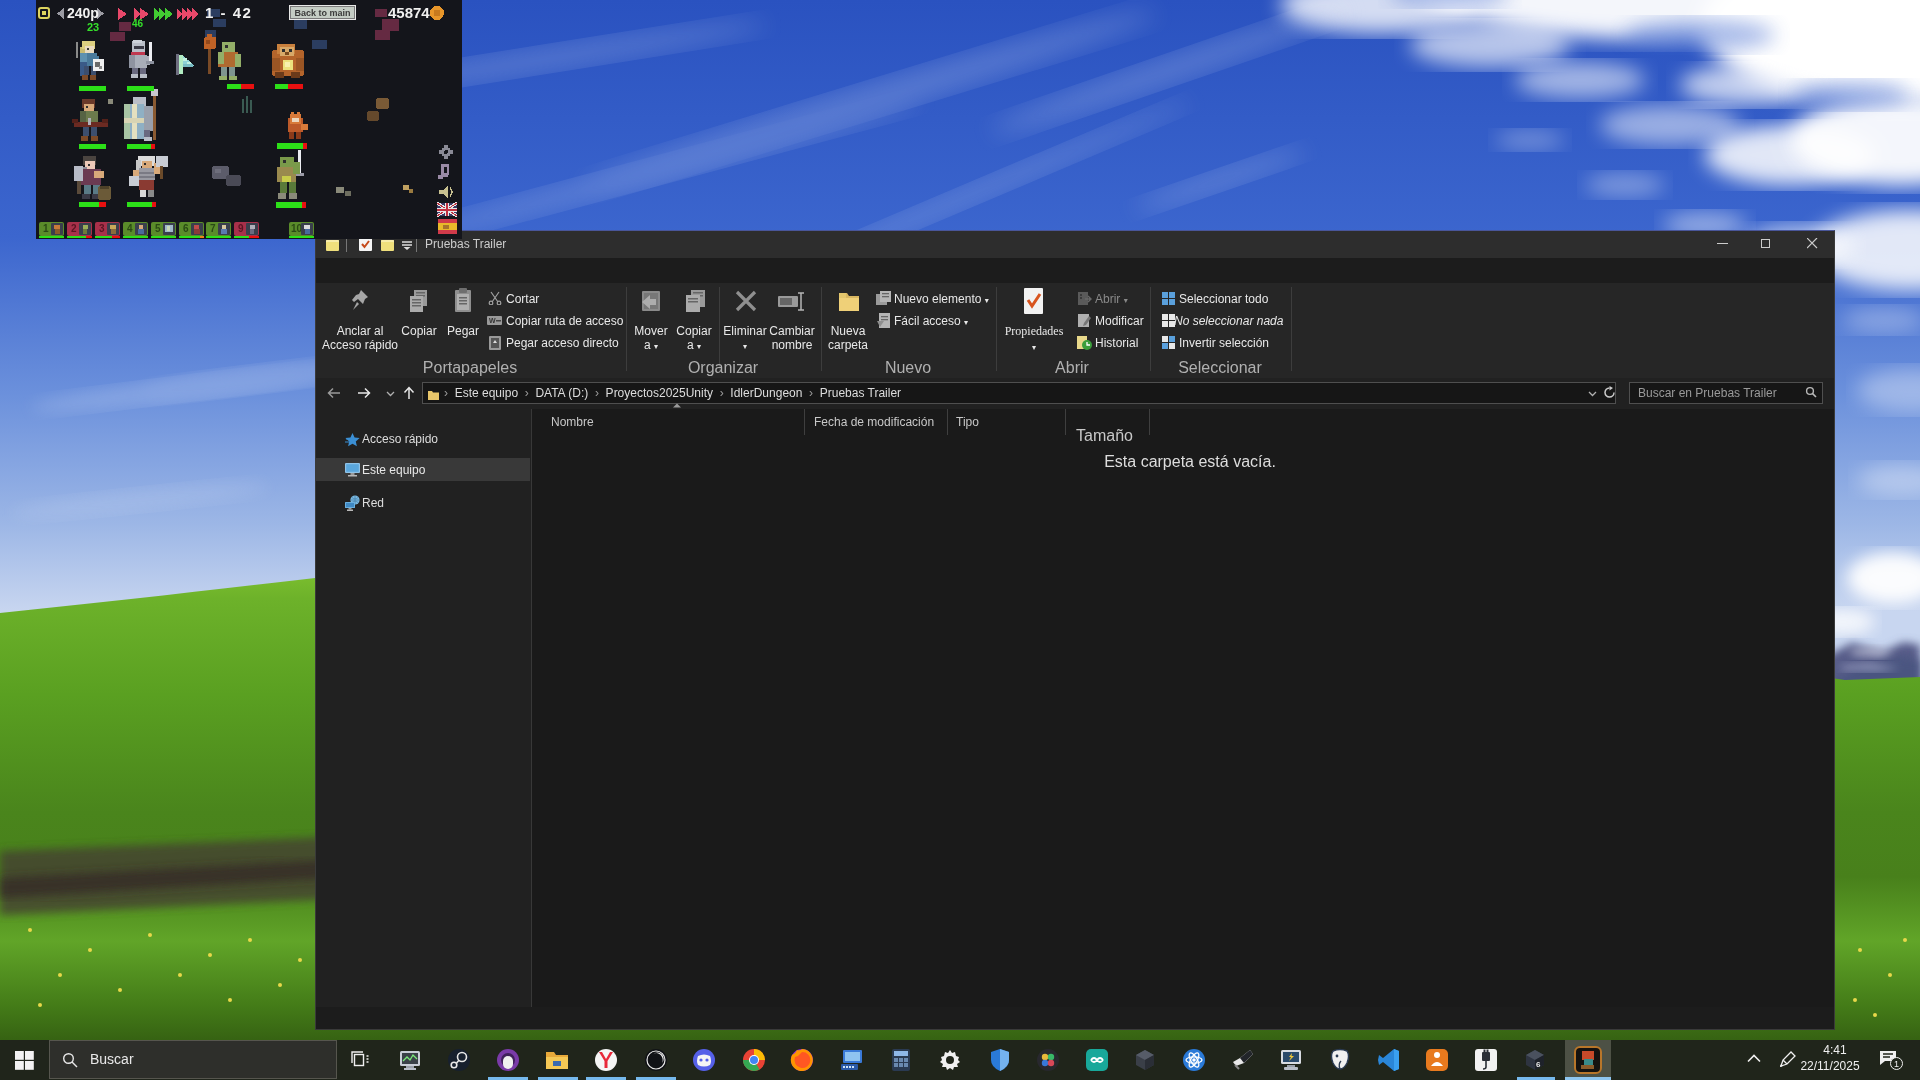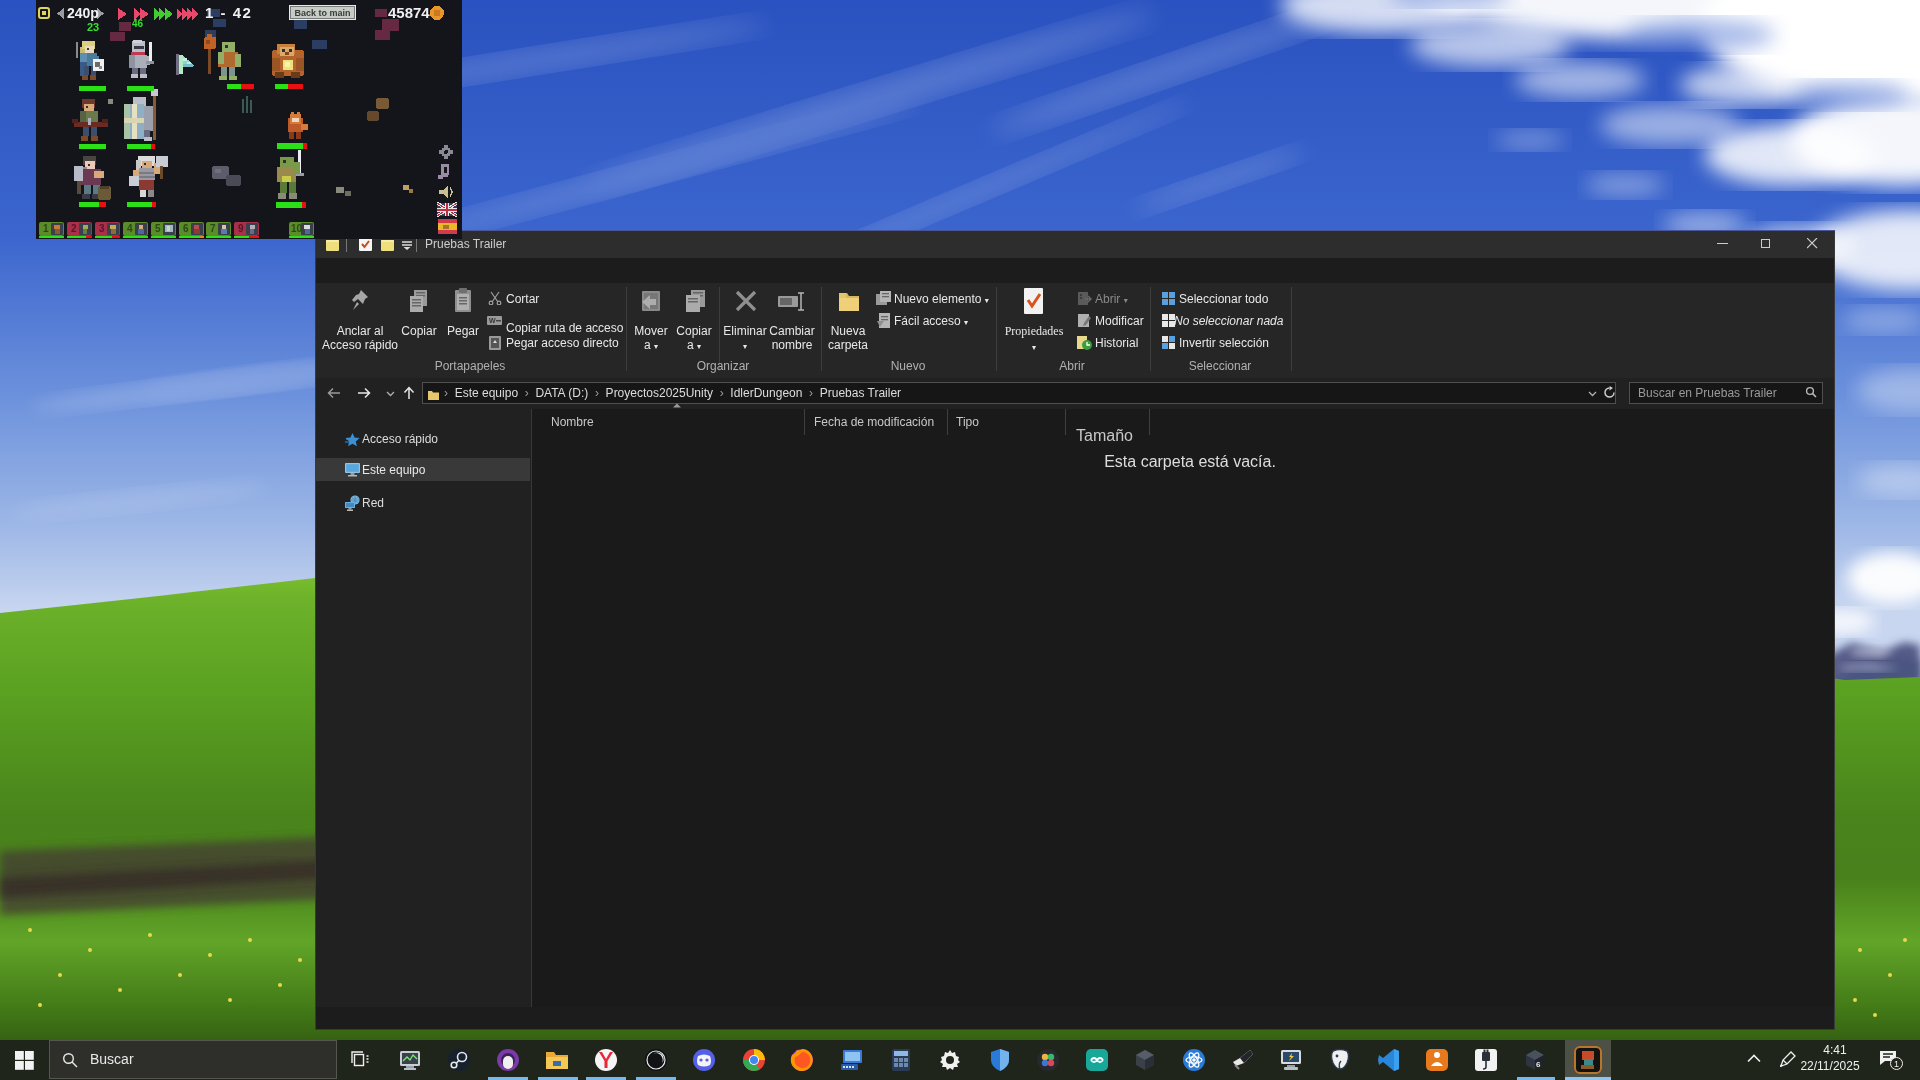--- a/index.html
+++ b/index.html
@@ -17,21 +17,21 @@
   #titlebar { position:absolute; left:0; top:0; width:1518px; height:27px; background:#2d2d2d; }
   #menurow  { position:absolute; left:0; top:27px; width:1518px; height:25px; background:#000; }
   #ribbon   { position:absolute; left:0; top:52px; width:1518px; height:95px; background:#262626; }
   #addrrow  { position:absolute; left:0; top:147px; width:1518px; height:31px; background:#212121; }
   #content  { position:absolute; left:216px; top:178px; width:1302px; height:598px; background:#1a1a1a; }
   #sidebar  { position:absolute; left:0; top:178px; width:216px; height:598px; background:#212121; }
   #statusbar{ position:absolute; left:0; top:776px; width:1518px; height:22px; background:#2b2b2b; }
 
   .tab { display:inline-block; height:25px; line-height:25px; padding:0 15px; color:#ddd; font-size:12px; }
   .riblabel { position:absolute; color:#e8e8e8; font-size:12px; text-align:center; }
-  .groupname { position:absolute; color:#b0b0b0; font-size:12px; text-align:center; top:76px; }
+  .groupname { position:absolute; color:#b0b0b0; font-size:16px; text-align:center; top:76px; }
   .vsep { position:absolute; top:4px; height:84px; width:1px; background:#3d3d3d; }
 
   
   #game { position:absolute; left:0; top:0; width:426px; height:239px; background:#14151b; overflow:hidden;margin-left:36px; }
 
   
   #taskbar { position:absolute; left:0; top:1040px; width:1920px; height:40px; background:#20251b; }
   .slot { position:absolute; top:222px; width:25px; height:14px; border-radius:2px; }
   .slot .num { position:absolute; left:4px; top:1px; font-size:10px; font-weight:bold; }
   .slot .box { position:absolute; right:1px; top:1px; width:12px; height:12px; background:#3a3f4c; border-radius:1px; }
@@ -209,21 +209,21 @@
             <circle cx="3" cy="12" r="1.8"></circle>
             <circle cx="11" cy="12" r="1.8"></circle>
           </g>
         </svg>
       <div class="riblabel" style="left:190px;top:9px;text-align:left;">Cortar</div>
       <svg class="abs" style="left:171px;top:31px;" width="16" height="13" viewBox="0 0 16 13">
           <rect x="0" y="2" width="15" height="9" rx="1" fill="#9a9a9a"></rect>
           <text x="2" y="9" font-size="7" fill="#333" font-weight="bold" font-family="Liberation Sans">W</text>
           <rect x="9" y="6" width="5" height="1.5" fill="#444"></rect>
         </svg>
-      <div class="riblabel" style="left:190px;top:38px;text-align:center;">Copiar ruta de acceso</div>
+      <div class="riblabel" style="left:190px;top:31px;text-align:center;">Copiar ruta de acceso</div>
       <svg class="abs" style="left:172px;top:52px;" width="14" height="16" viewBox="0 0 14 16">
           <rect x="1" y="1" width="12" height="14" rx="1" fill="#9a9a9a"></rect>
           <rect x="3" y="3" width="8" height="10" fill="#555"></rect>
           <path d="M5 8 L9 8 L7 5 Z" fill="#ddd"></path>
         </svg>
       <div class="riblabel" style="left:190px;top:53px;text-align:left;">Pegar acceso directo</div>
       <div class="vsep" style="left:310px;"></div>
 
       <svg class="abs" style="left:324px;top:6px;" width="24" height="26" viewBox="0 0 24 26">
           <rect x="2" y="2" width="18" height="20" rx="1" fill="#8a8a8a"></rect>

